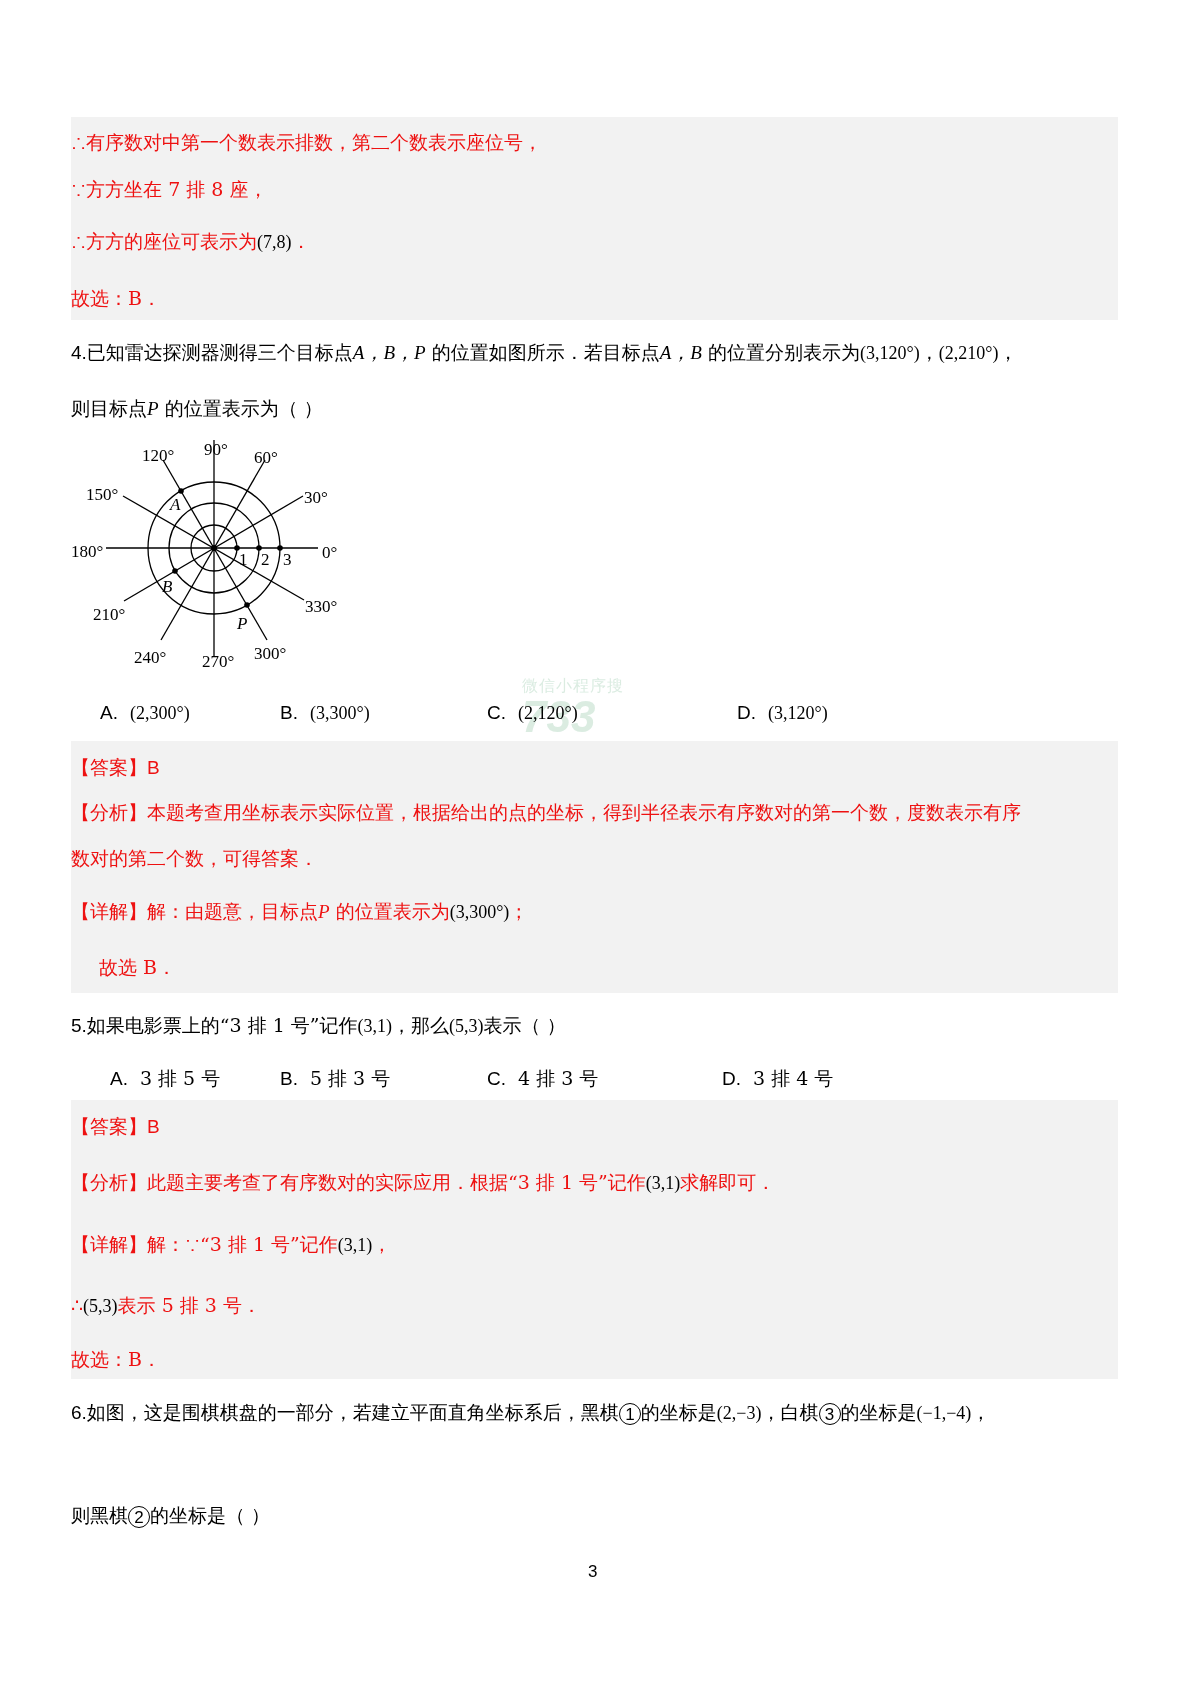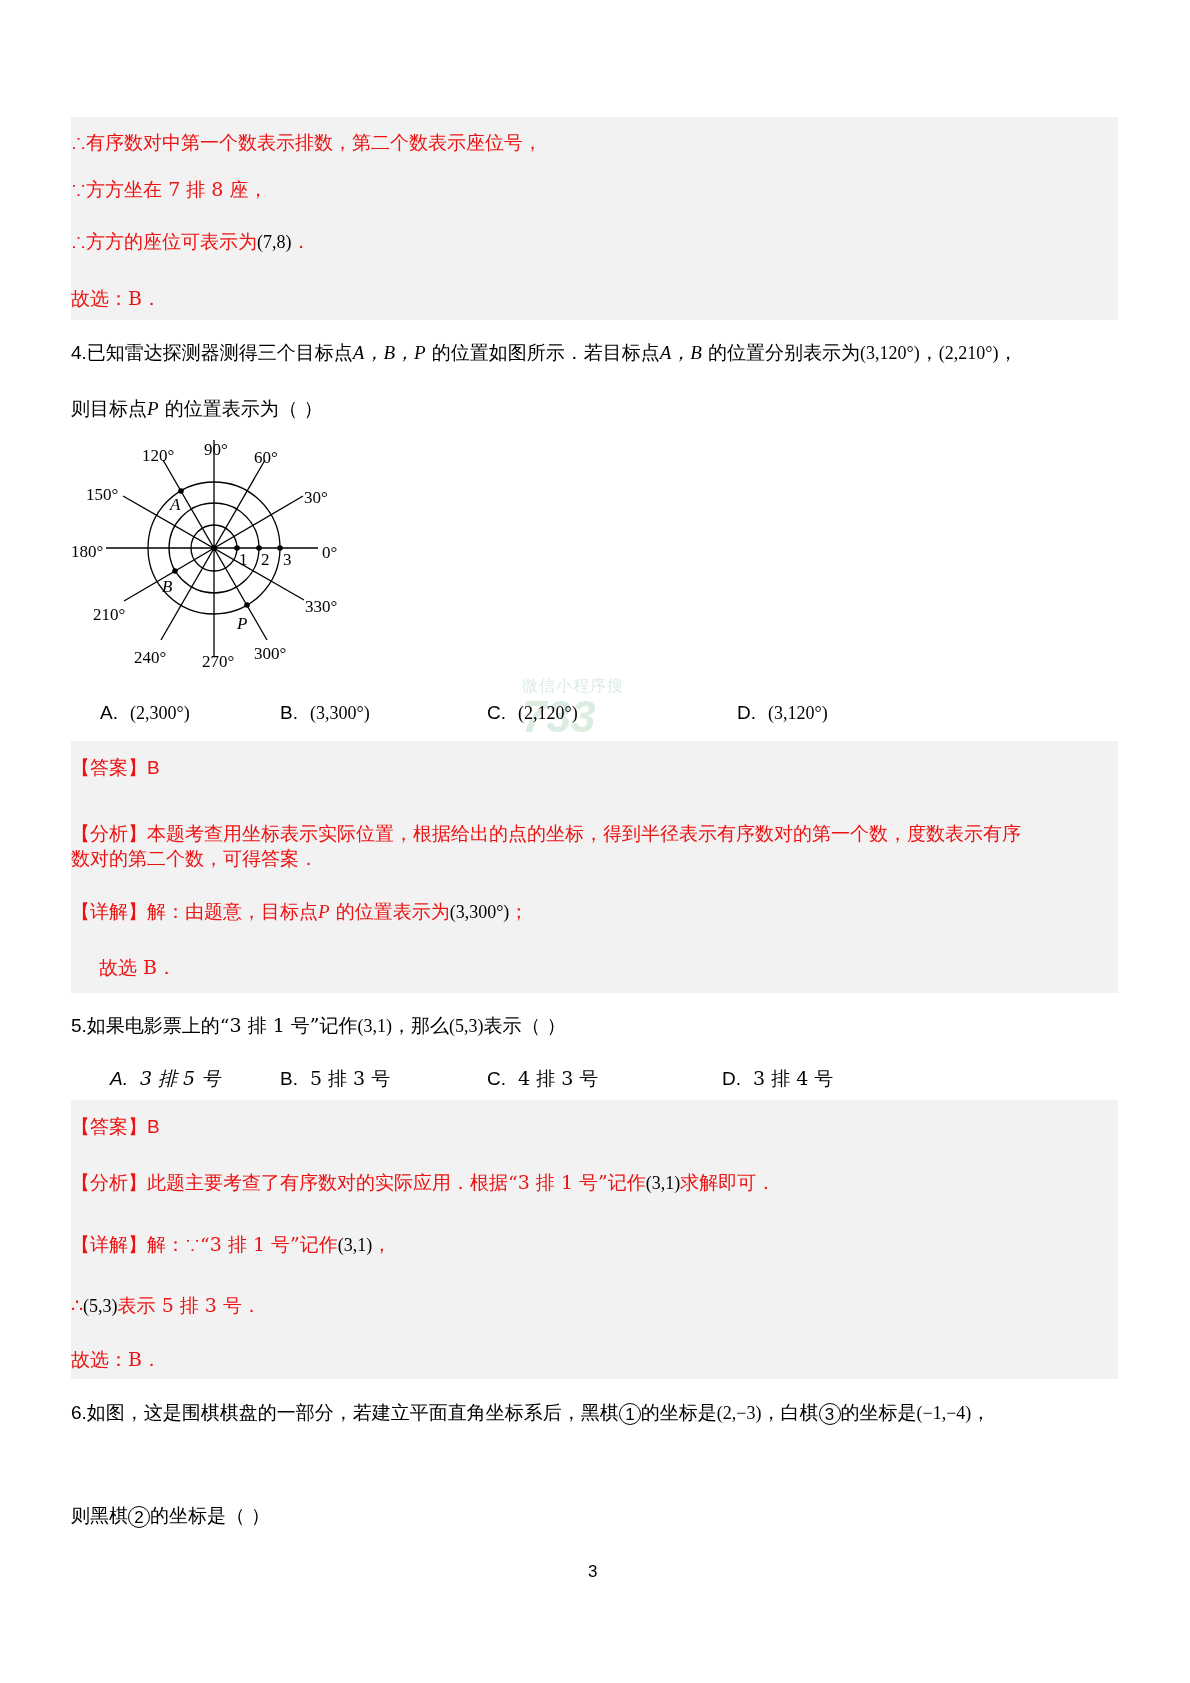--- a/index.html
+++ b/index.html
@@ -112,37 +112,37 @@
   <span class="key">C.</span><span class="math">(2,120°)</span>
 </div>
 <div class="opt" style="left:694px;top:700px;margin-left:43px;">
   <span class="key">D.</span><span class="math">(3,120°)</span>
 </div>
 
 <div class="box" style="top:741px;height:252px;"></div>
 <div class="line red" style="top:755px;">
   <span>【答案】</span><span class="sans">B</span>
 </div>
-<div class="line red" style="top:821px;">
+<div class="line red" style="top:800px;">
   <span>【分析】</span><span>本题考查用坐标表示实际位置，根据给出的点的坐标，得到半径表示有序数对的第一个数，度数表示有序</span>
 </div>
 <div class="line red" style="top:846px;">
   <span>数对的第二个数，可得答案．</span>
 </div>
 <div class="line red" style="top:899px;">
   <span>【详解】</span><span>解：由题意，目标点</span><span class="it">P</span>&nbsp;<span>的位置表示为</span><span class="math" style="color:#000">(3,300°)</span><span>；</span>
 </div>
 <div class="line red" style="top:955px;margin-left:28px;">
   <span>故选 B．</span>
 </div>
 
 <div class="line" style="top:1013px;">
   <span class="sans">5.</span><span>如果电影票上的“3 排 1 号”记作</span><span class="math">(3,1)</span><span>，那么</span><span class="math">(5,3)</span><span>表示（    ）</span>
 </div>
-<div class="opt" style="left:110px;top:1066px;font-style:italic;">
+<div class="opt" style="left:110px;top:1066px;">
   <span class="key">A.</span><span>3 排 5 号</span>
 </div>
 <div class="opt" style="left:280px;top:1066px;">
   <span class="key">B.</span><span>5 排 3 号</span>
 </div>
 <div class="opt" style="left:487px;top:1066px;">
   <span class="key">C.</span><span>4 排 3 号</span>
 </div>
 <div class="opt" style="left:694px;top:1066px;margin-left:28px;">
   <span class="key">D.</span><span>3 排 4 号</span>

